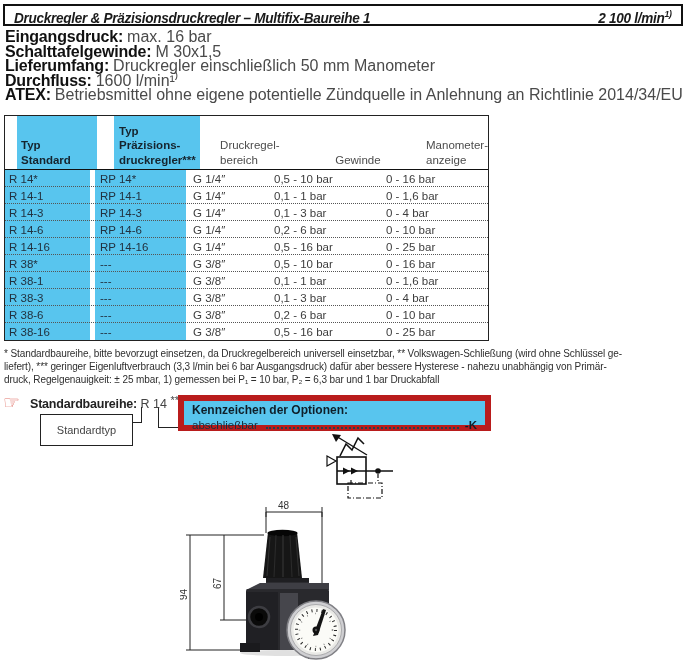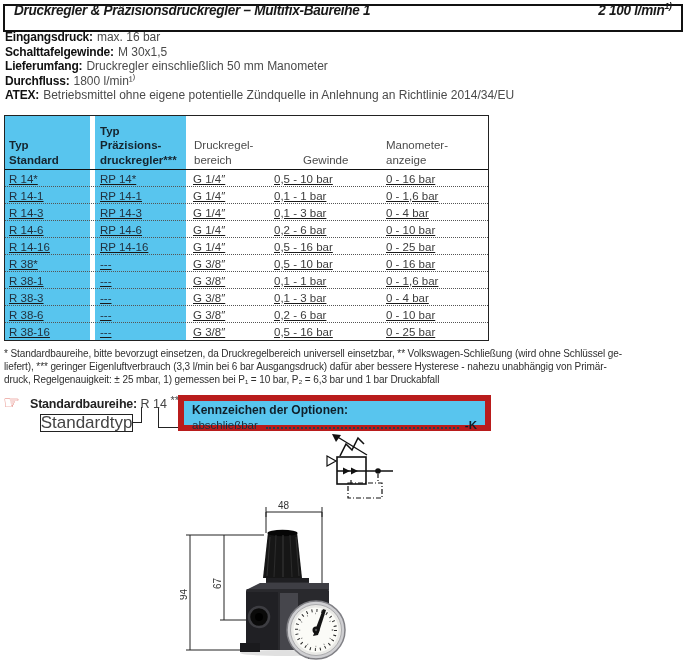--- a/index.html
+++ b/index.html
@@ -4,70 +4,70 @@
 <style>
   html,body{margin:0;padding:0;background:#fff;}
   .page{
     position:relative;width:689px;height:672px;background:#fff;overflow:hidden;
     font-family:"Liberation Sans",sans-serif;color:#1a1a1a;
   }
   
   .header-bar{
     position:absolute;left:3px;top:4px;width:680px;height:22px;
     border:2px solid #111;box-sizing:border-box;background:#fff;
-    display:flex;align-items:flex-end;justify-content:space-between;
-    padding:12px 9px;
+    display:flex;align-items:flex-start;justify-content:space-between;
+    padding:4px 9px;
   }
   .header-bar .title,.header-bar .flow{
     font-weight:bold;font-style:italic;font-size:14px;letter-spacing:-0.3px;
     white-space:nowrap;transform:scaleX(0.97);transform-origin:left center;
   }
   .header-bar .flow{transform-origin:right center;}
   .sup{font-size:9px;vertical-align:super;line-height:0;}
   
-  .specs{position:absolute;left:5px;top:30px;width:680px;font-size:12px;line-height:14.6px;}
+  .specs{position:absolute;left:5px;top:30px;width:680px;font-size:16px;line-height:14.6px;}
   .spec-line b{color:#111;margin-right:4px;letter-spacing:-0.2px;}
   .spec-line span{color:#4a4a4a;}
   
   .dtable{
     position:absolute;left:4px;top:115px;width:485px;
     border:1px solid #222;box-sizing:border-box;background:#fff;
   }
   .trow,.thead{display:flex;position:relative;}
   .thead{height:53px;border-bottom:1px solid #111;}
-  .trow{height:17px;text-decoration:underline;}
+  .trow{height:17px;}
   .trow::after{
     content:'';position:absolute;left:0;right:0;bottom:0;
     border-bottom:1px dotted #555;
   }
   .tbody .trow:last-child::after{border-bottom:none;}
   .c{box-sizing:border-box;font-size:11.5px;color:#3c3c3c;display:flex;align-items:center;}
   .c1{width:85px;padding-left:4px;}
   .cgap{width:5px;}
   .c2{width:91px;padding-left:5px;}
   .c3{width:80px;padding-left:7px;}
   .c4{width:110px;padding-left:8px;}
   .c5{flex:1;padding-left:10px;}
   .cyan{background:#58c5ee;color:#223240;}
   .thead .c{flex-direction:column;align-items:flex-start;justify-content:flex-end;
-    line-height:14.5px;padding-bottom:2px;color:#4c4c4c;}
+    line-height:14.5px;padding-bottom:2px;color:#4c4c4c;margin-left:12px;}
   .thead .cyan{font-weight:bold;color:#15242e;}
   
   .footnotes{position:absolute;left:4px;top:347px;width:682px;font-size:10px;
     line-height:13.2px;color:#2e2e2e;letter-spacing:-0.1px;}
   
   .hand{position:absolute;left:3px;top:391px;font-size:19px;color:#e0756b;}
   .order-line{position:absolute;left:30px;top:394px;font-size:12.5px;color:#222;}
   .order-line b{letter-spacing:-0.2px;}
   .order-code{color:#444;}
   .order-stars{color:#444;font-size:11px;vertical-align:4px;}
   .stype-box{
-    position:absolute;left:40px;top:414px;width:93px;height:18px;
+    position:absolute;left:40px;top:414px;width:93px;height:32px;
     border:1px solid #222;box-sizing:border-box;background:#fff;
-    font-size:17px;color:#444;display:flex;align-items:center;justify-content:center;
+    font-size:11px;color:#444;display:flex;align-items:center;justify-content:center;
   }
   .conn{position:absolute;background:#222;}
   .options-box{
     position:absolute;left:178px;top:395px;width:313px;height:36px;
     background:#58c5ee;border:6px solid #b91c1c;box-sizing:border-box;
     padding:2px 8px 0 8px;
   }
   .options-box .ob-title{font-weight:bold;font-size:12px;color:#0e1f2a;line-height:15px;}
   .ob-line{display:flex;align-items:baseline;font-size:11.5px;color:#16303d;line-height:15px;}
   .ob-leader{flex:1;border-bottom:2px dotted #25414f;margin:0 6px 3px 8px;}
@@ -85,21 +85,21 @@
   <div class="header-bar">
     <div class="title">Druckregler &amp; Präzisionsdruckregler – Multifix-Baureihe 1</div>
     <div class="flow"><span>2 100 l/min</span><span class="sup">1)</span></div>
   </div>
 
   <div class="specs">
 
   <div class="spec-line"><b>Eingangsdruck:</b><span>max. 16 bar</span></div>
       <div class="spec-line"><b>Schalttafelgewinde:</b><span>M 30x1,5</span></div>
       <div class="spec-line"><b>Lieferumfang:</b><span>Druckregler einschließlich 50 mm Manometer</span></div>
-      <div class="spec-line"><b>Durchfluss:</b><span>1800 l/min¹⁾</span></div>
+      <div class="spec-line"><b>Durchfluss:</b><span>1600 l/min¹⁾</span></div>
       <div class="spec-line"><b>ATEX:</b><span>Betriebsmittel ohne eigene potentielle Zündquelle in Anlehnung an Richtlinie 2014/34/EU</span></div>
     </div>
 
   <div class="dtable">
     <div class="thead">
       <div class="c c1 cyan">
         <span>Typ</span>
         <span>Standard</span>
       </div>
       <div class="cgap"></div>

